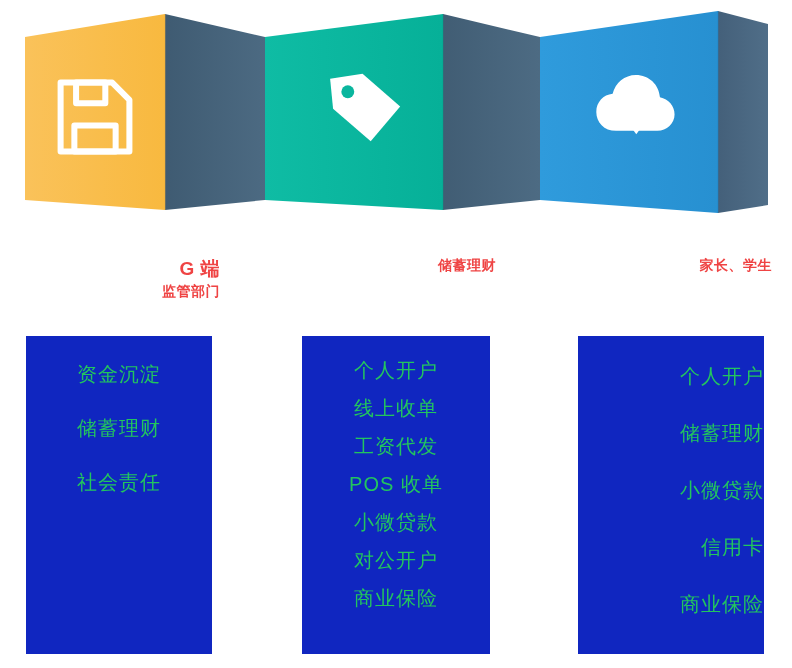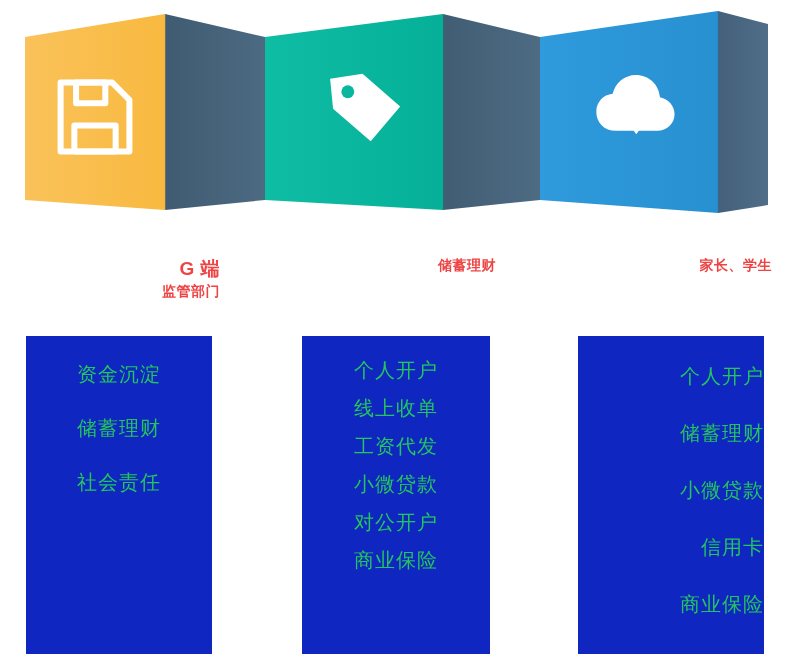--- a/index.html
+++ b/index.html
@@ -175,20 +175,21 @@
 
   <div class="list-box" id="box-0" style="background: rgb(16, 38, 192);">
       <div class="list-item">资金沉淀</div>
       <div class="list-item">储蓄理财</div>
       <div class="list-item">社会责任</div>
     </div>
   <div class="list-box" id="box-1" style="background: rgb(16, 38, 192);">
       <div class="list-item">个人开户</div>
       <div class="list-item">线上收单</div>
       <div class="list-item">工资代发</div>
+      <div class="list-item">POS 收单</div>
       <div class="list-item">小微贷款</div>
       <div class="list-item">对公开户</div>
       <div class="list-item">商业保险</div>
     </div>
   <div class="list-box" id="box-2" style="background: rgb(16, 38, 192);">
       <div class="list-item">个人开户</div>
       <div class="list-item">储蓄理财</div>
       <div class="list-item">小微贷款</div>
       <div class="list-item">信用卡</div>
       <div class="list-item">商业保险</div>

